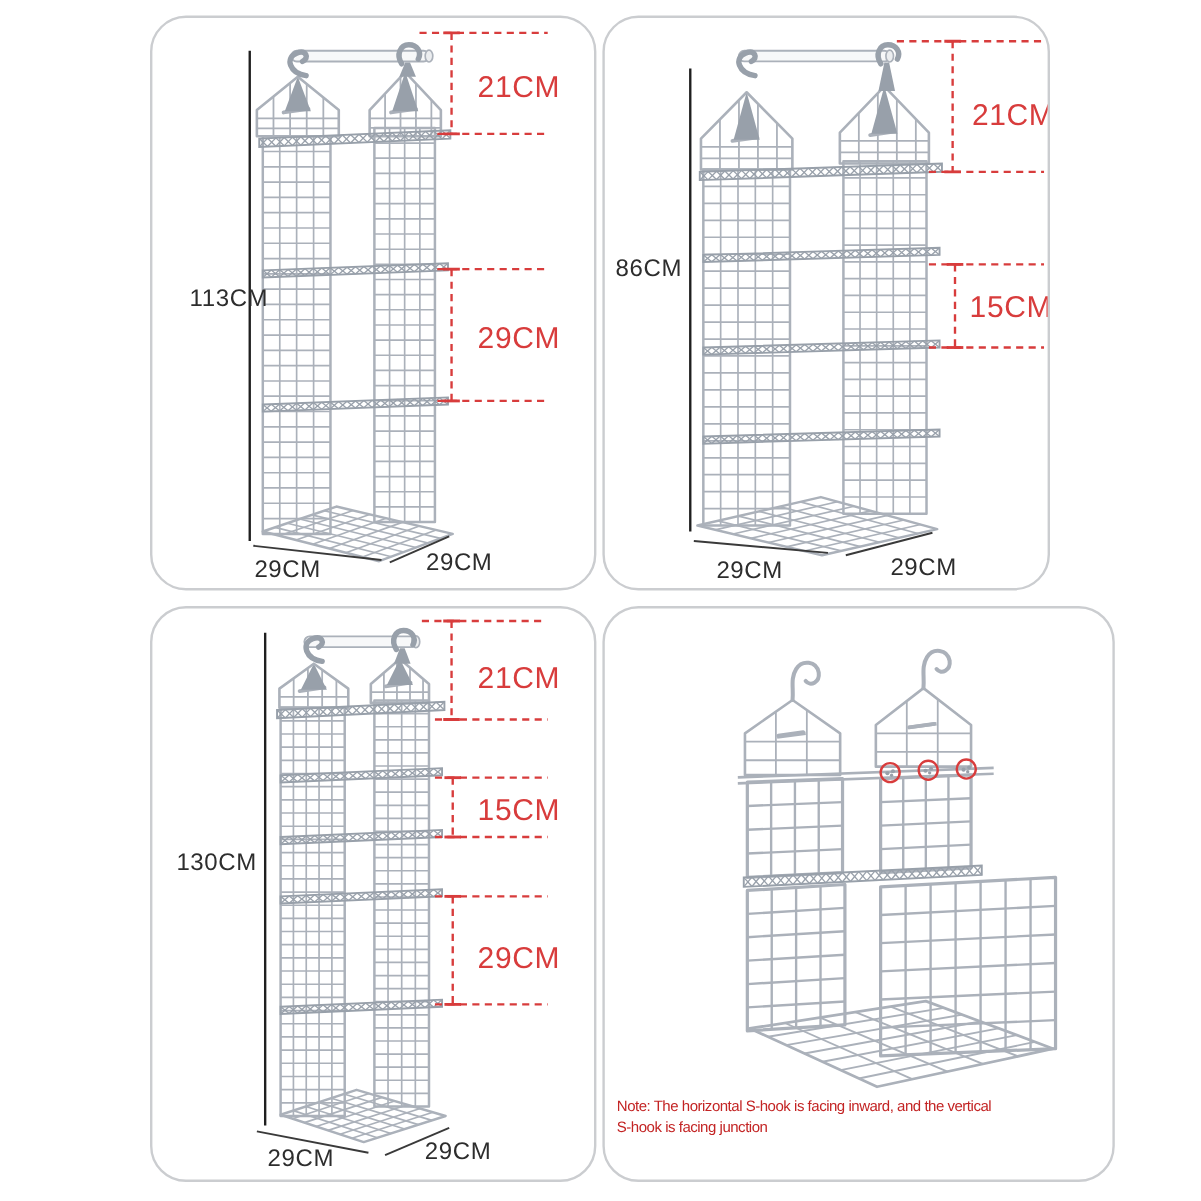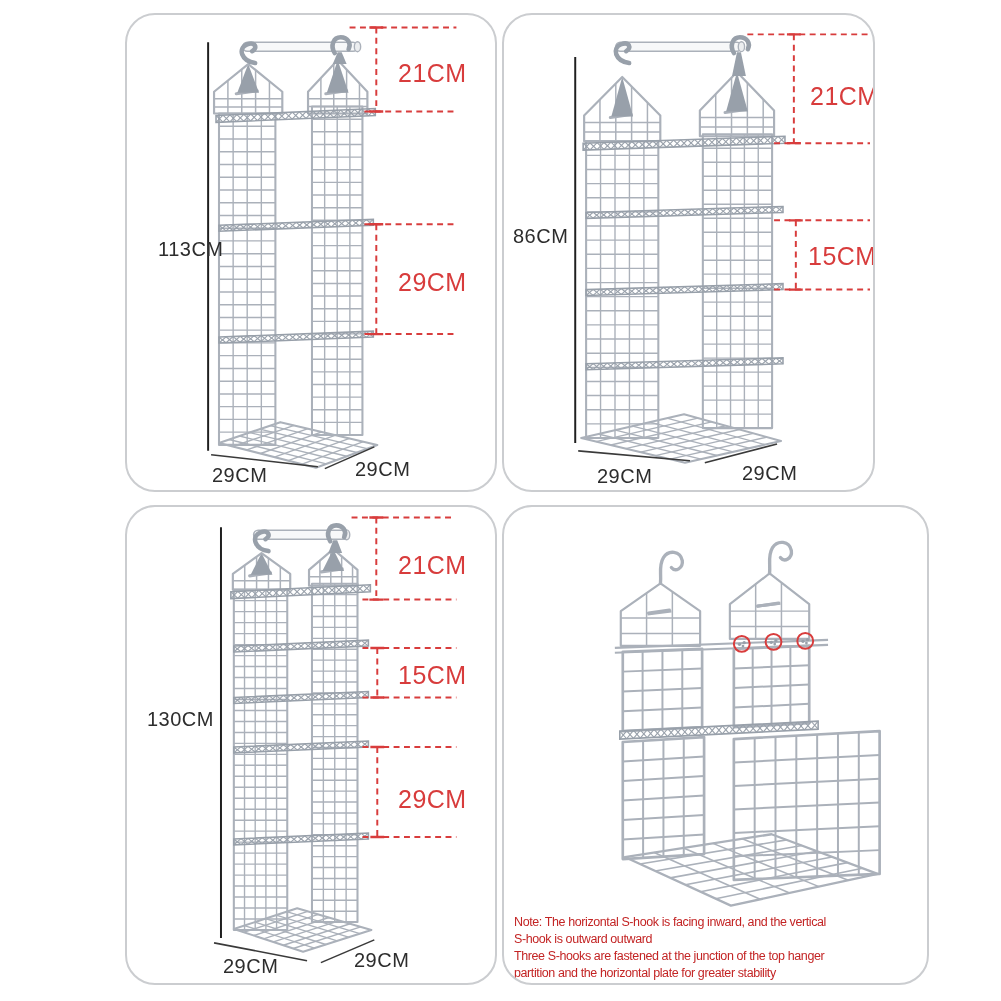--- a/index.html
+++ b/index.html
@@ -642,21 +642,21 @@
           <line x1="293.0" y1="19.0" x2="293.0" y2="129.0" stroke="#d83c3c" stroke-width="2" stroke-dasharray="6 4.5"></line>
           <line x1="286.0" y1="19.0" x2="300.0" y2="19.0" stroke="#d83c3c" stroke-width="2.4"></line>
           <line x1="286.0" y1="129.0" x2="300.0" y2="129.0" stroke="#d83c3c" stroke-width="2.4"></line>
           <line x1="273.0" y1="207.0" x2="370.0" y2="207.0" stroke="#d83c3c" stroke-width="2" stroke-dasharray="6 4.5"></line>
           <line x1="273.0" y1="277.0" x2="370.0" y2="277.0" stroke="#d83c3c" stroke-width="2" stroke-dasharray="6 4.5"></line>
           <line x1="295.0" y1="207.0" x2="295.0" y2="277.0" stroke="#d83c3c" stroke-width="2" stroke-dasharray="6 4.5"></line>
           <line x1="288.0" y1="207.0" x2="302.0" y2="207.0" stroke="#d83c3c" stroke-width="2.4"></line>
           <line x1="288.0" y1="277.0" x2="302.0" y2="277.0" stroke="#d83c3c" stroke-width="2.4"></line>
         </g>
       </svg>
-    <div class="lbl black" style="left:9px;top:211px">86CM</div>
+    <div class="lbl black" style="left:9px;top:199px">86CM</div>
     <div class="lbl red" style="left:306px;top:69px">21CM</div>
     <div class="lbl red" style="left:304px;top:229px">15CM</div>
     <div class="lbl black" style="left:93px;top:451px">29CM</div>
     <div class="lbl black" style="left:238px;top:448px">29CM</div>
   </section>
 
   <section class="panel" style="left:125px;top:505px;width:372px;height:480px">
     <svg id="art2" class="art" viewBox="0 0 372 480">
         <g>
           <line x1="95.0" y1="20.0" x2="95.0" y2="435.0" stroke="#1f1f1f" stroke-width="2"></line>
@@ -1162,18 +1162,16 @@
           <circle cx="242.7" cy="136.5" r="1.7" fill="#98a0aa"></circle>
           <circle cx="247.4" cy="134.8" r="1.7" fill="#98a0aa"></circle>
           <circle cx="246.2" cy="138.2" r="1.4" fill="#98a0aa"></circle>
           <circle cx="277" cy="135" r="8" fill="none" stroke="#d83c3c" stroke-width="2"></circle>
           <circle cx="274.7" cy="135.5" r="1.7" fill="#98a0aa"></circle>
           <circle cx="279.4" cy="133.8" r="1.7" fill="#98a0aa"></circle>
           <circle cx="278.2" cy="137.2" r="1.4" fill="#98a0aa"></circle>
         </g>
       </svg>
     <div class="note" style="left:10px;top:407px">Note: The horizontal S-hook is facing inward, and the vertical</div>
-    <div class="note" style="left:10px;top:424px">S-hook is outward outward</div>
-    <div class="note" style="left:10px;top:441px">Three S-hooks are fastened at the junction of the top hanger</div>
-    <div class="note" style="left:10px;top:458px">partition and the horizontal plate for greater stability</div>
+    <div class="note" style="left:10px;top:424px">S-hook is facing junction</div>
   </section>
 
 </div>
 
 </body></html>

